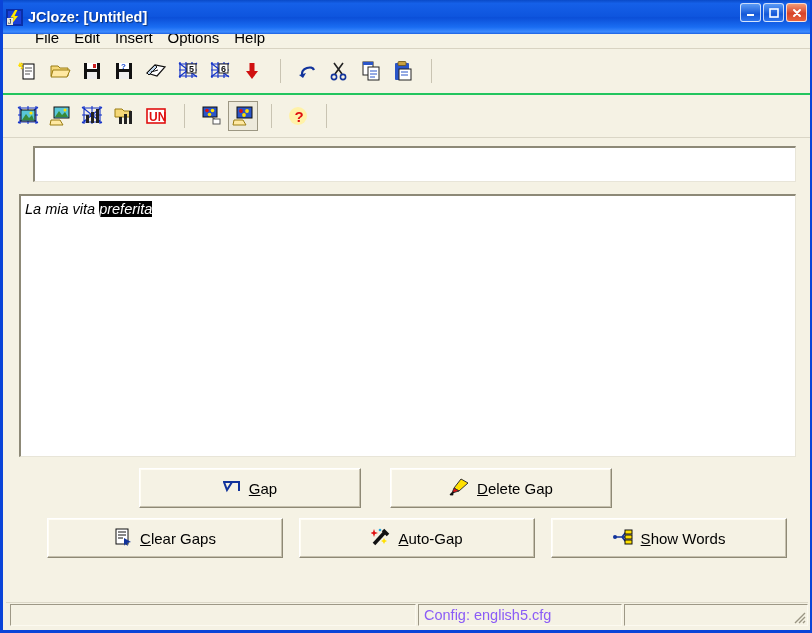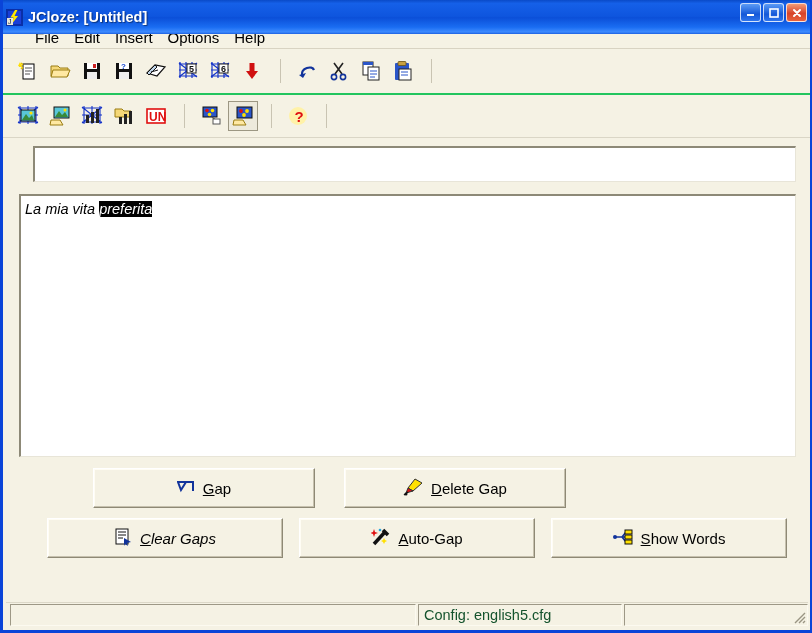--- a/index.html
+++ b/index.html
@@ -214,24 +214,24 @@
     align-items: center;
     justify-content: center;
     gap: 8px;
     font-size: 15px;
     color: #000;
     box-sizing: border-box;
     cursor: default;
   }
   .xbtn .lbl u { text-decoration: underline; }
 
-  .r1 .xbtn:nth-child(1) { width: 222px; margin-left: 74px; }
+  .r1 .xbtn:nth-child(1) { width: 222px; margin-left: 120px; }
   .r1 .xbtn:nth-child(2) { width: 222px; margin-left: 19px; }
   .r2 .xbtn { width: 236px; }
-  .r2 .xbtn:nth-child(1) { margin-left: 28px; font-style: italic; }
+  .r2 .xbtn:nth-child(1) { margin-left: 28px; }
   .r2 .xbtn:nth-child(2) { margin-left: 6px; }
   .r2 .xbtn:nth-child(3) { margin-left: 6px; }
 
   
   .statusbar {
     position: absolute;
     left: 3px;
     right: 2px;
     bottom: 3px;
     height: 25px;
@@ -246,21 +246,21 @@
     border: 1px solid #C3BEAC;
     border-top-color: #9D9886;
     border-left-color: #9D9886;
     border-right-color: #FCFAF0;
     border-bottom-color: #FCFAF0;
     box-sizing: border-box;
     display: flex;
     align-items: center;
     padding: 0 5px;
     font-size: 14.5px;
-    color: #14532d;
+    color: #8b5cf6;
     background: #F5F2E4;
     white-space: nowrap;
     overflow: hidden;
   }
   .st-panel.p1 { width: 406px; }
   .st-panel.p2 { width: 204px; margin-left: 2px; }
   .st-panel.p3 { flex: 1; margin-left: 2px; position: relative; }
   .grip {
     position: absolute;
     right: 1px;

